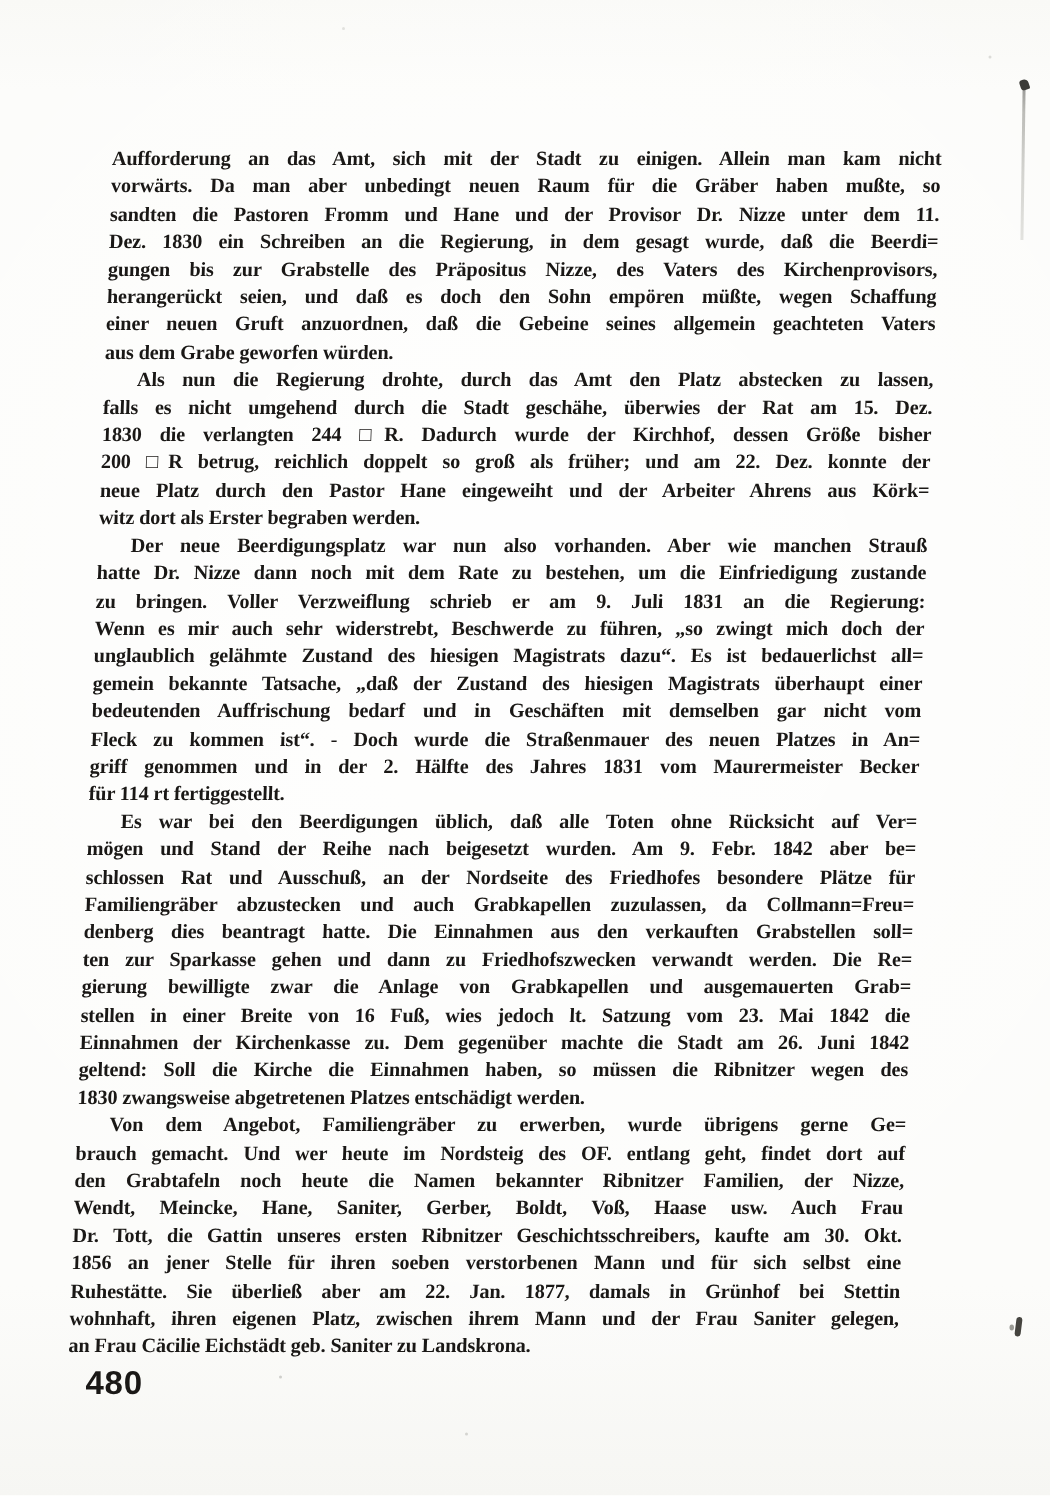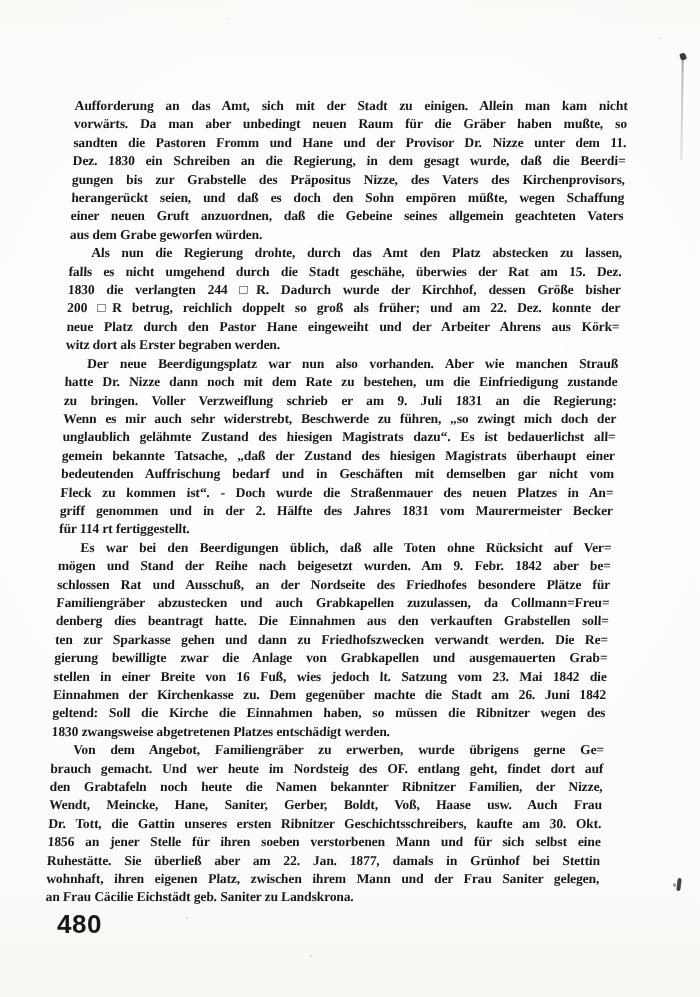--- a/index.html
+++ b/index.html
@@ -42,21 +42,21 @@
     text-justify: inter-word;
   }
   .line.parlast { text-align-last: left; }
   .line.indent { text-indent: 22px; }
   .pagenum {
     position: absolute;
     left: 57px;
     top: 909px;
     font-family: "Liberation Sans", "DejaVu Sans", sans-serif;
     font-weight: 700;
-    font-size: 26px;
+    font-size: 22px;
     letter-spacing: 0.5px;
     color: var(--ink, #1a1816);
   }
   
   .artifact { position: absolute; pointer-events: none; }
   .scratch-line {
     left: 681px; top: 60px; width: 1.5px; height: 100px;
     background: linear-gradient(180deg, #6a6a66 0%, #9a9a94 15%, #bdbdb8 55%, #d5d5d0 100%);
     opacity: 0.65;
     transform: rotate(0.8deg);

